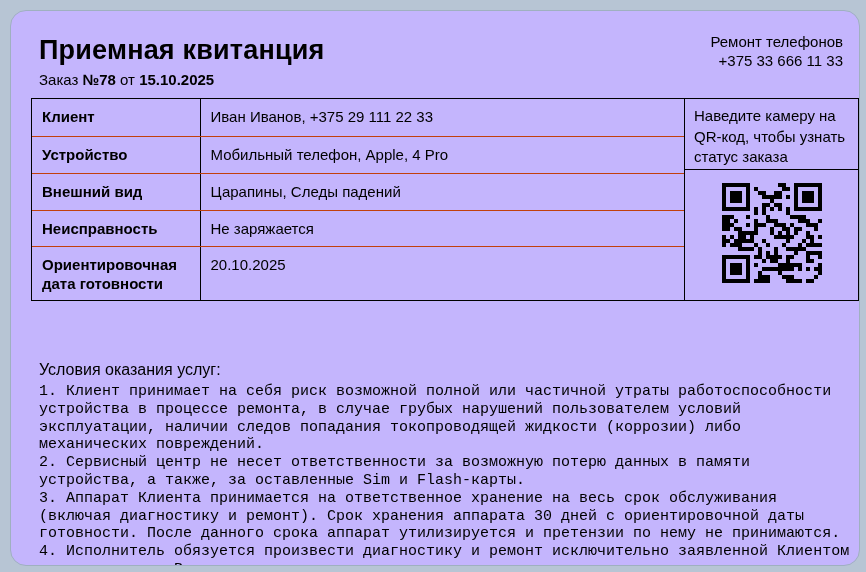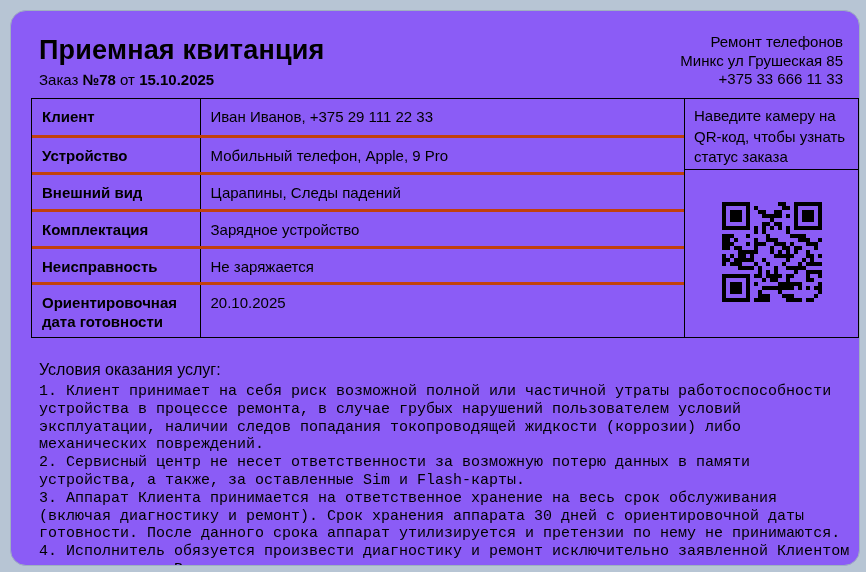--- a/index.html
+++ b/index.html
@@ -11,21 +11,21 @@
     background: #b7c5d4;
     font-family: "Liberation Sans", "DejaVu Sans", sans-serif;
     color: #000;
   }
   .card {
     position: absolute;
     left: 10px;
     top: 10px;
     width: 850px;
     height: 556px;
-    background: #8b5cf6;
+    background: #c4b5fd;
     border: 1px solid #9fb0c0;
     border-radius: 16px;
     box-sizing: border-box;
     overflow: hidden;
     padding-left: 11px;
   }
   .page-title {
     position: absolute;
     left: 28px;
     top: 24px;
@@ -58,21 +58,21 @@
     box-sizing: border-box;
     border: 1px solid #000;
     display: flex;
   }
   table.details {
     border-collapse: collapse;
     width: 652px;
     table-layout: fixed;
   }
   table.details td {
-    border-bottom: 3px solid #c2410c;
+    border-bottom: 1px solid #c2410c;
     vertical-align: top;
     padding: 8px 10px 6px 10px;
     font-size: 15px;
     line-height: 19px;
     box-sizing: border-box;
   }
   table.details tr:last-child td { border-bottom: none; }
   td.lbl {
     width: 168px;
     border-right: 1px solid #000;
@@ -127,42 +127,37 @@
 <body>
 
 <div class="card">
 
   <div class="page-title">Приемная квитанция</div>
 
   <div class="order-line"><span>Заказ </span><b>№78</b><span> от </span><b>15.10.2025</b></div>
 
   <div class="company">
     <div>Ремонт телефонов</div>
-    <div>Минкс ул Грушеская 85</div>
     <div>+375 33 666 11 33</div>
   </div>
 
   <div class="receipt">
     <table class="details">
       <tbody>
         <tr class="r1">
           <td class="lbl">Клиент</td>
           <td>Иван Иванов, +375 29 111 22 33</td>
         </tr>
         <tr class="r2">
           <td class="lbl">Устройство</td>
-          <td>Мобильный телефон, Apple, 9 Pro</td>
+          <td>Мобильный телефон, Apple, 4 Pro</td>
         </tr>
         <tr class="r3">
           <td class="lbl">Внешний вид</td>
           <td>Царапины, Следы падений</td>
-        </tr>
-        <tr class="r4">
-          <td class="lbl">Комплектация</td>
-          <td>Зарядное устройство</td>
         </tr>
         <tr class="r5">
           <td class="lbl">Неисправность</td>
           <td>Не заряжается</td>
         </tr>
         <tr class="r6">
           <td class="lbl">Ориентировочная дата готовности</td>
           <td>20.10.2025</td>
         </tr>
       </tbody>

